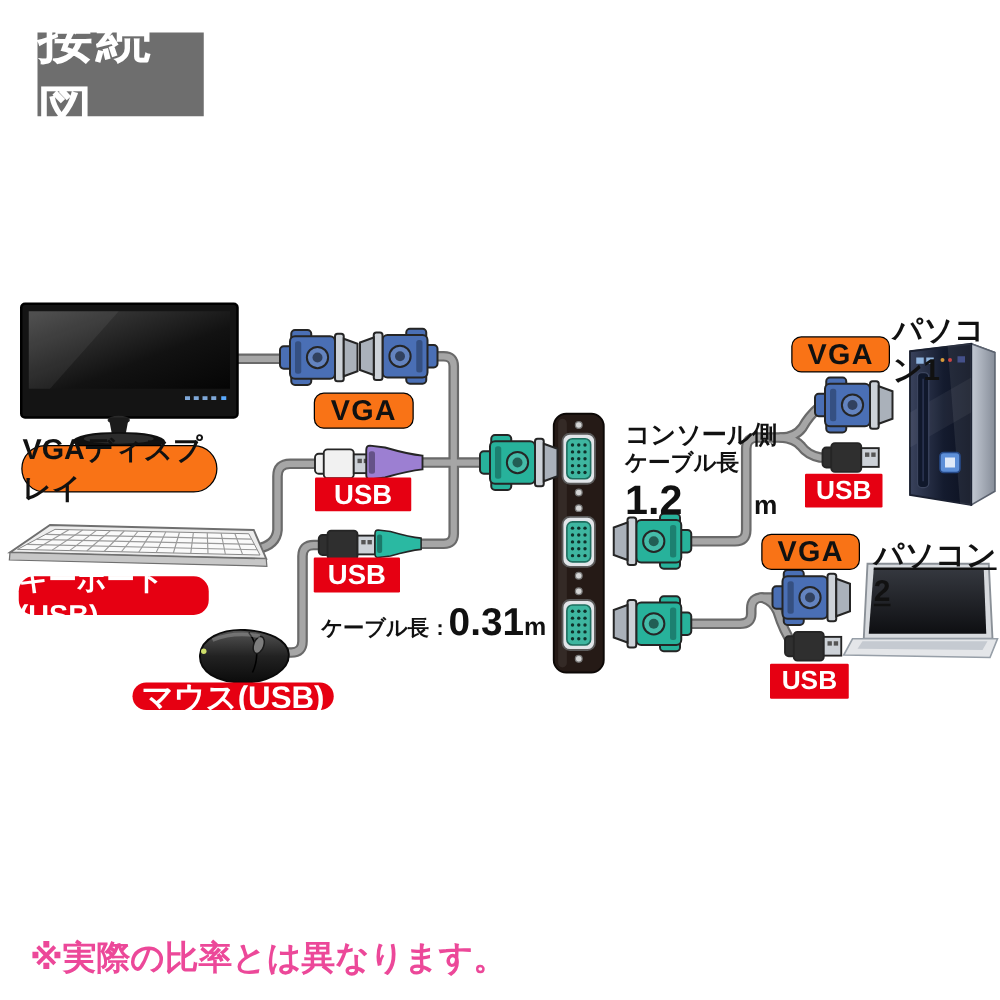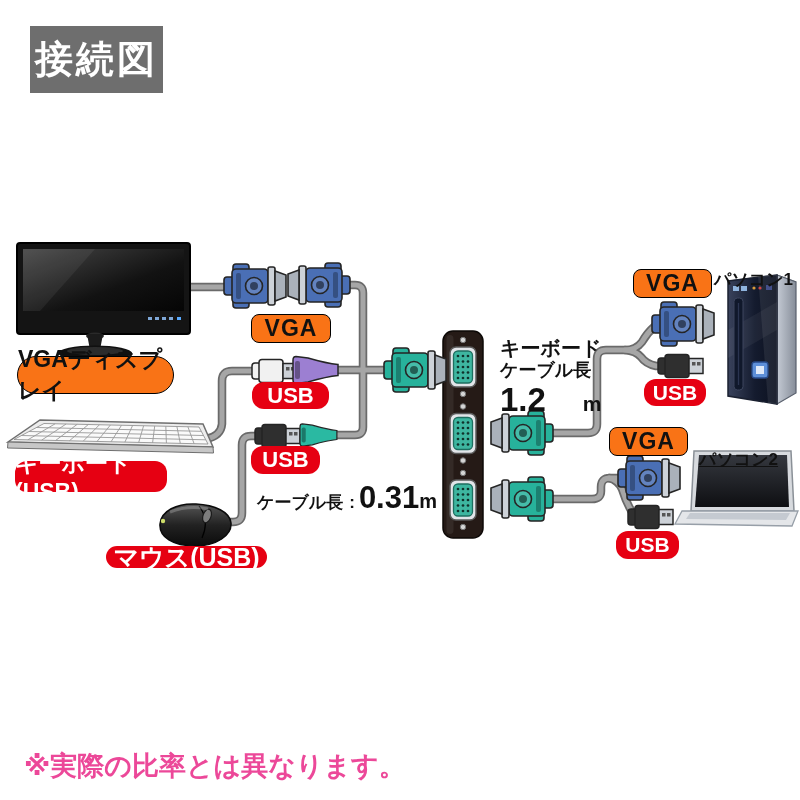--- a/index.html
+++ b/index.html
@@ -1,35 +1,35 @@
 <!DOCTYPE html>
 <html><head>
 <meta charset="utf-8">
 <style>
   html,body{margin:0;padding:0;background:#fff;}
   .stage{position:relative;width:800px;height:800px;background:#ffffff;overflow:hidden;
          font-family:"Liberation Sans","DejaVu Sans",sans-serif;}
   .stage svg{position:absolute;left:0;top:0;}
   .abs{position:absolute;box-sizing:border-box;display:flex;align-items:center;justify-content:center;}
   .hdr{left:30px;top:26px;width:133px;height:67px;background:#6e6e6e;color:#fff;
-       font-size:38px;font-weight:bold;letter-spacing:3px;}
+       font-size:44px;font-weight:bold;letter-spacing:3px;}
   .wbox{background:#f97316;border:1px solid #000000;font-weight:bold;color:#111;}
   .disp{left:17px;top:356px;width:157px;height:38px;border-radius:20px;font-size:23px;}
   .vbox{border-radius:8px;font-size:23px;letter-spacing:1px;}
   .vga1{left:251px;top:314px;width:80px;height:29px;}
   .vgaP1{left:633px;top:269px;width:79px;height:29px;}
   .vgaP2{left:609px;top:427px;width:79px;height:29px;}
-  .rbox{background:#e60012;color:#fff;font-weight:bold;border-radius:12px;}
+  .rbox{background:#e60012;color:#fff;font-weight:bold;border-radius:1px;}
   .usbKb{left:252px;top:382px;width:77px;height:27px;font-size:22px;}
   .usbMs{left:251px;top:446px;width:69px;height:28px;font-size:22px;}
   .usbP1{left:644px;top:379px;width:62px;height:27px;font-size:21px;}
   .usbP2{left:616px;top:531px;width:63px;height:28px;font-size:21px;}
   .kbL{left:15px;top:461px;width:152px;height:31px;border-radius:12px;font-size:23px;}
   .msL{left:106px;top:546px;width:161px;height:22px;border-radius:12px;font-size:25px;}
-  .pcname{position:absolute;font-weight:bold;color:#111;font-size:17px;margin-top:20px;}
+  .pcname{position:absolute;font-weight:bold;color:#111;font-size:24px;}
   .pc1n{left:714px;top:248px;}
   .pc2n{left:699px;top:428px;text-decoration:underline;}
   .note{position:absolute;color:#111;}
   .cnote{left:257px;top:480px;}
   .pnote{left:500px;top:336px;}
   .note .l1{font-weight:bold;font-size:19px;line-height:22px;}
   .pnote .l1{font-size:20px;line-height:24px;}
   .note .l2{display:flex;align-items:baseline;font-weight:bold;font-size:17px;}
   .pnote .l2{font-size:18px;line-height:21px;font-weight:bold;}
   .note .sep{margin:0 4px 0 6px;}
@@ -240,21 +240,21 @@
 <div class="note cnote">
   <div class="l2">
     <span>ケーブル長</span>
     <span class="sep">:</span>
     <span class="big">0.31</span>
     <span class="unit">m</span>
   </div>
 </div>
 
 <div class="note pnote">
-  <div class="l1">キーボード</div>
+  <div class="l1">コンソール側</div>
   <div class="l2">ケーブル長</div>
   <div class="l3">
     <span class="big">1.2</span>
     <span class="unit">m</span>
   </div>
 </div>
 
 <div class="abs wbox vbox vgaP1">VGA</div>
 <div class="abs rbox usbP1">USB</div>
 <div class="pcname pc1n">パソコン1</div>

